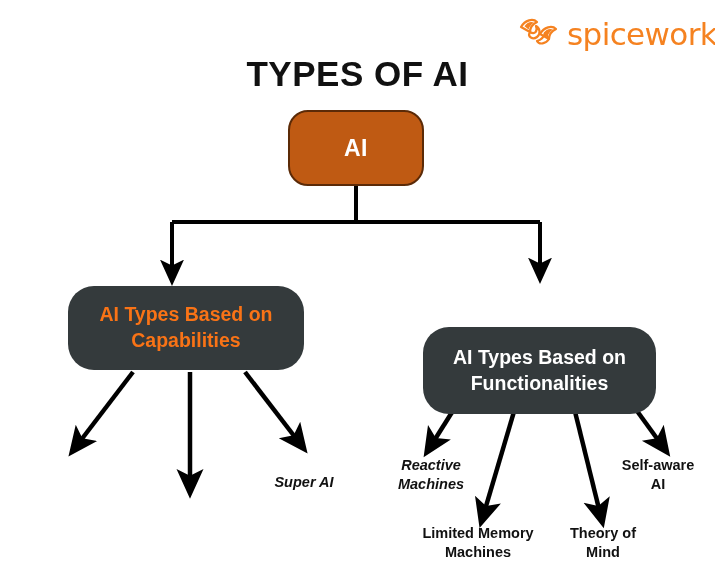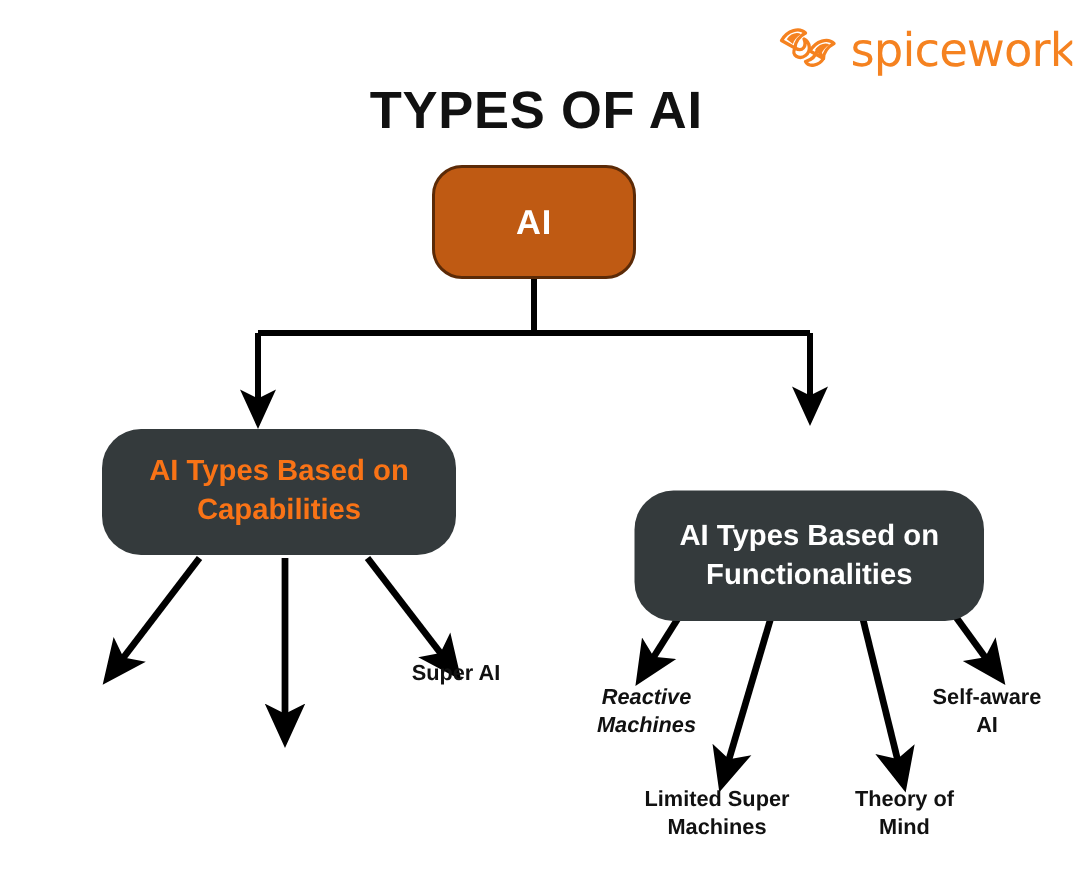--- a/index.html
+++ b/index.html
@@ -102,21 +102,21 @@
     position: absolute;
     color: #111111;
     font-size: 14.5px;
     font-weight: bold;
     line-height: 1.28;
     text-align: center;
     white-space: pre-line;
   }
   #leaf-narrow      { left: 8px;   top: 465px; width: 118px; }
   #leaf-general     { left: 131px; top: 491px; width: 118px; }
-  #leaf-super       { left: 252px; top: 440px; width: 104px; }
+  #leaf-super       { left: 252px; top: 473px; width: 104px; font-style: italic; }
   #leaf-reactive    { left: 378px; top: 456px; width: 106px; font-style: italic; }
   #leaf-limited     { left: 399px; top: 524px; width: 158px; }
   #leaf-theory      { left: 553px; top: 524px; width: 100px; }
   #leaf-selfaware   { left: 608px; top: 456px; width: 100px; }
   
   #wires {
     position: absolute;
     left: 0; top: 0;
     width: 715px; height: 585px;
     pointer-events: none;
@@ -184,20 +184,20 @@
   </div>
 
   <div class="node" id="node-functionalities">
     <span>AI Types Based on Functionalities</span>
   </div>
 
   <div class="leaf" id="leaf-super">Super AI</div>
 
   <div class="leaf" id="leaf-reactive">Reactive
 Machines</div>
-  <div class="leaf" id="leaf-limited">Limited Super
+  <div class="leaf" id="leaf-limited">Limited Memory
 Machines</div>
   <div class="leaf" id="leaf-theory">Theory of
 Mind</div>
   <div class="leaf" id="leaf-selfaware">Self-aware
 AI</div>
 
 </div>
 
 </body></html>

